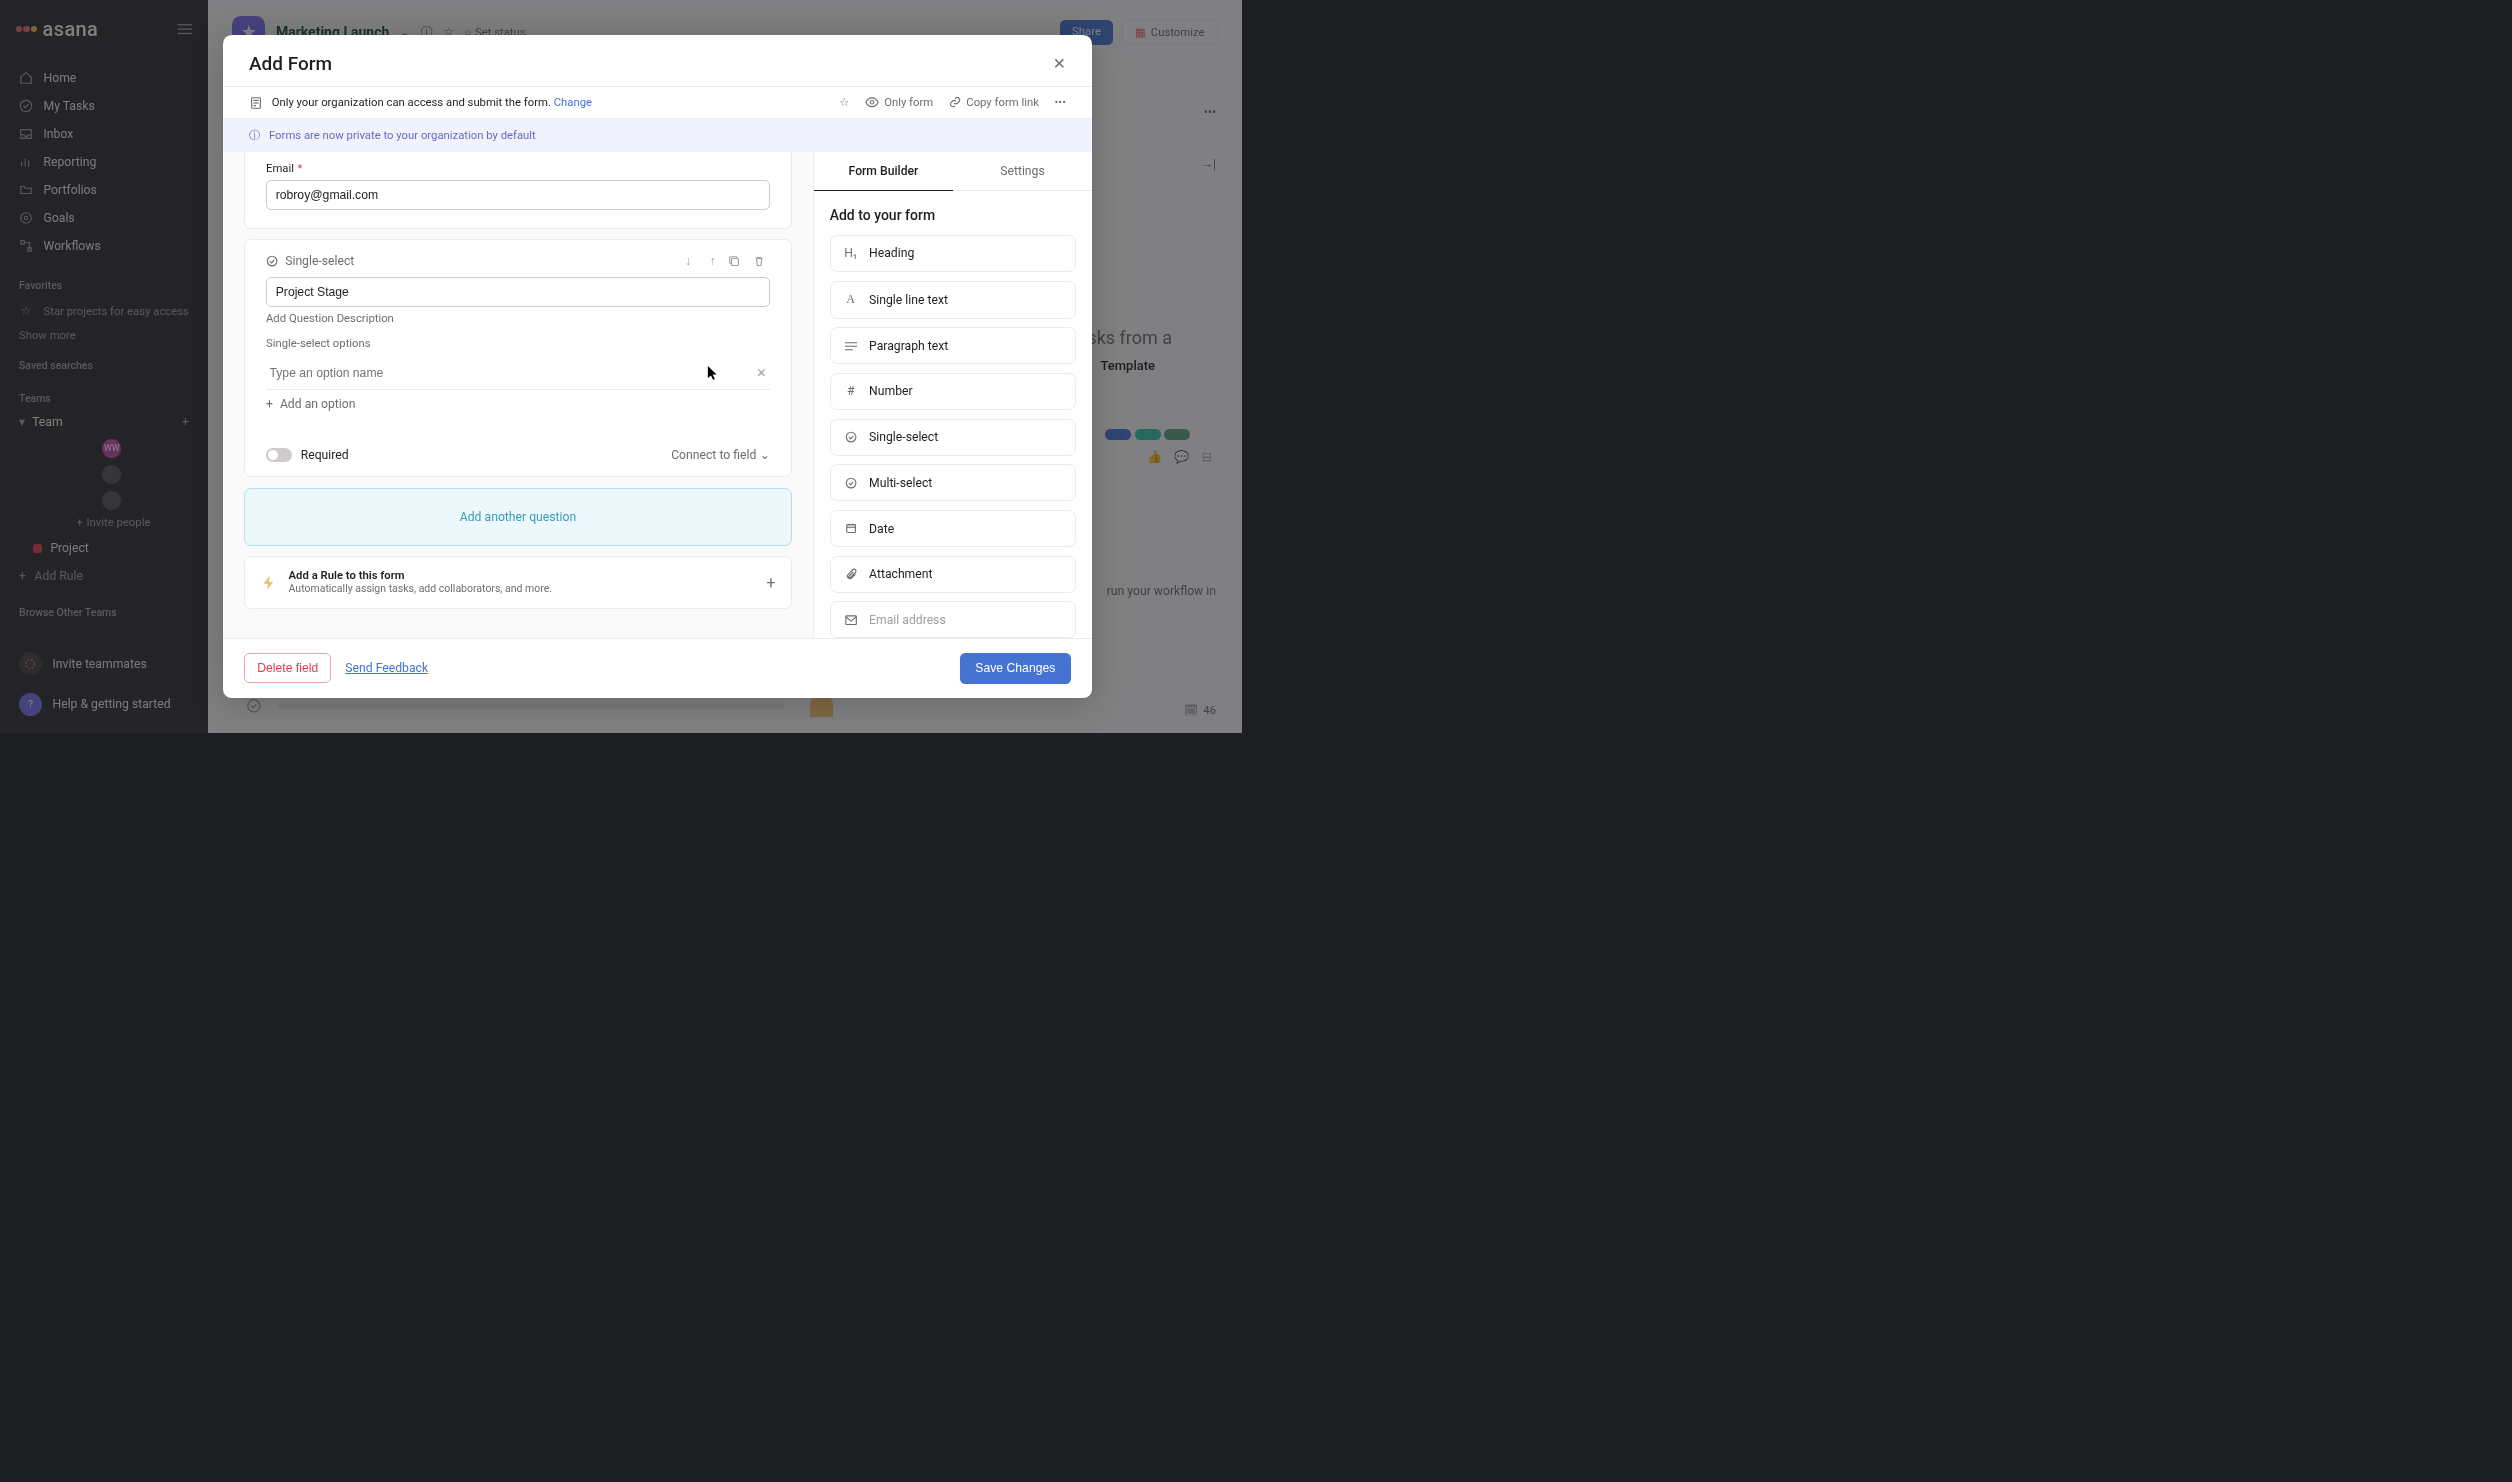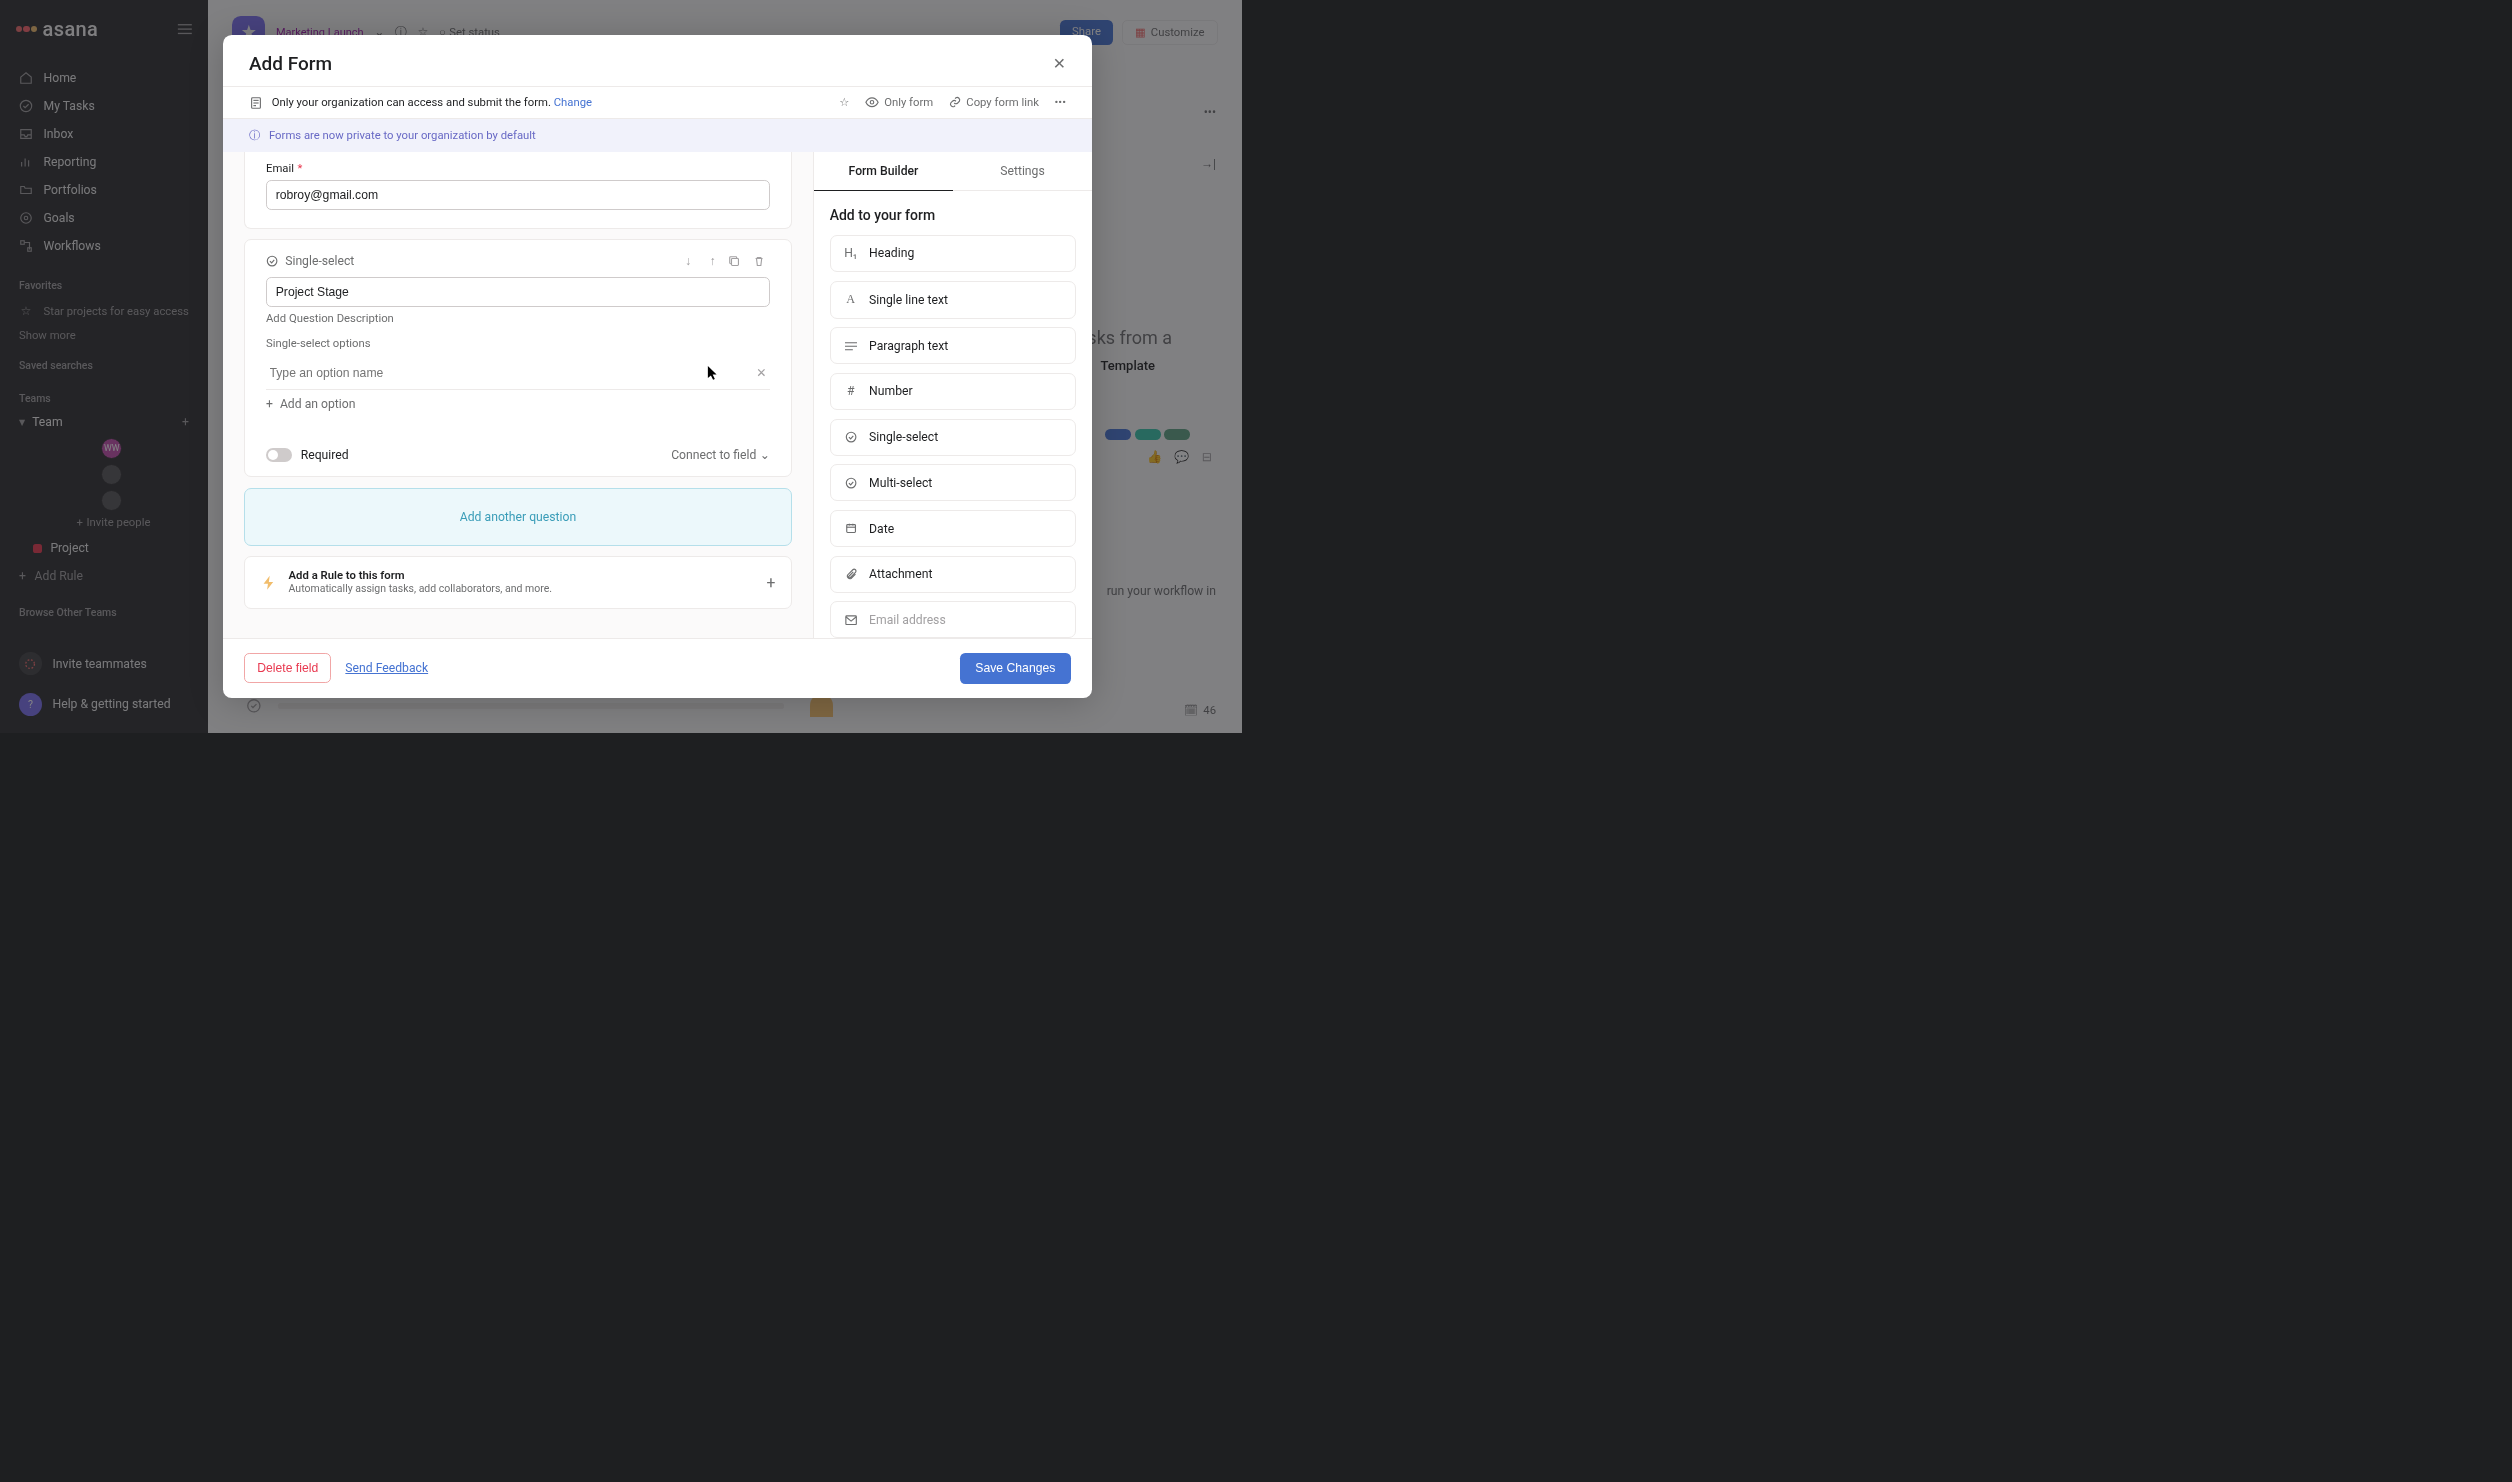--- a/index.html
+++ b/index.html
@@ -48,21 +48,21 @@
 .proj-dot{ width:8.7px; height:8.7px; border-radius:2.6px; background:#e8384f;}
 .add-team{ display:flex; gap:8.7px; padding:8.7px 19px; color:#a2a0a2; align-items:center;}
 .sidebar-footer{ margin-top:auto; padding-bottom:8.7px;}
 .sf-item{ display:flex; align-items:center; gap:10.5px; padding:8.7px 19px; color:#e8e8e8;}
 .sf-icon{ width:23px; height:23px; border-radius:50%; background:#424244; display:flex; align-items:center; justify-content:center;}
 .sf-icon.purple{ background:#7a6ff0;}
 
 .main-bg { flex:1; background:#f9f8f8; position:relative;}
 .proj-header { display:flex; align-items:center; gap:10.5px; padding: 15.7px 24.4px;}
 .proj-icon{ width:33px; height:33px; border-radius:8.7px; background:#7a6ff0; display:flex; align-items:center; justify-content:center; color:white;}
-.proj-title{ font-size:11px; font-weight:400; color:#a21caf;}
+.proj-title{ font-size:14px; font-weight:700; color:#14532d;}
 .proj-hdr-icn{ color:#6d6e6f;}
 .proj-actions{ margin-left:auto; display:flex; gap:8.7px;}
 .share-btn{ background:#4573d2; color:white; padding:5.2px 12.2px; border-radius:5.2px; font-size:11.3px;}
 .customize-btn{ border:0.9px solid #e8e8e8; padding:5.2px 12.2px; border-radius:5.2px; font-size:11.3px; display:flex; align-items:center; gap:5.2px; color:#6d6e6f;}
 
 
 .overlay-scrim{ position:absolute; inset:0; background:rgba(30,30,33,0.55);}
 .modal{
   position:absolute;
   left:223px; top:35px;

